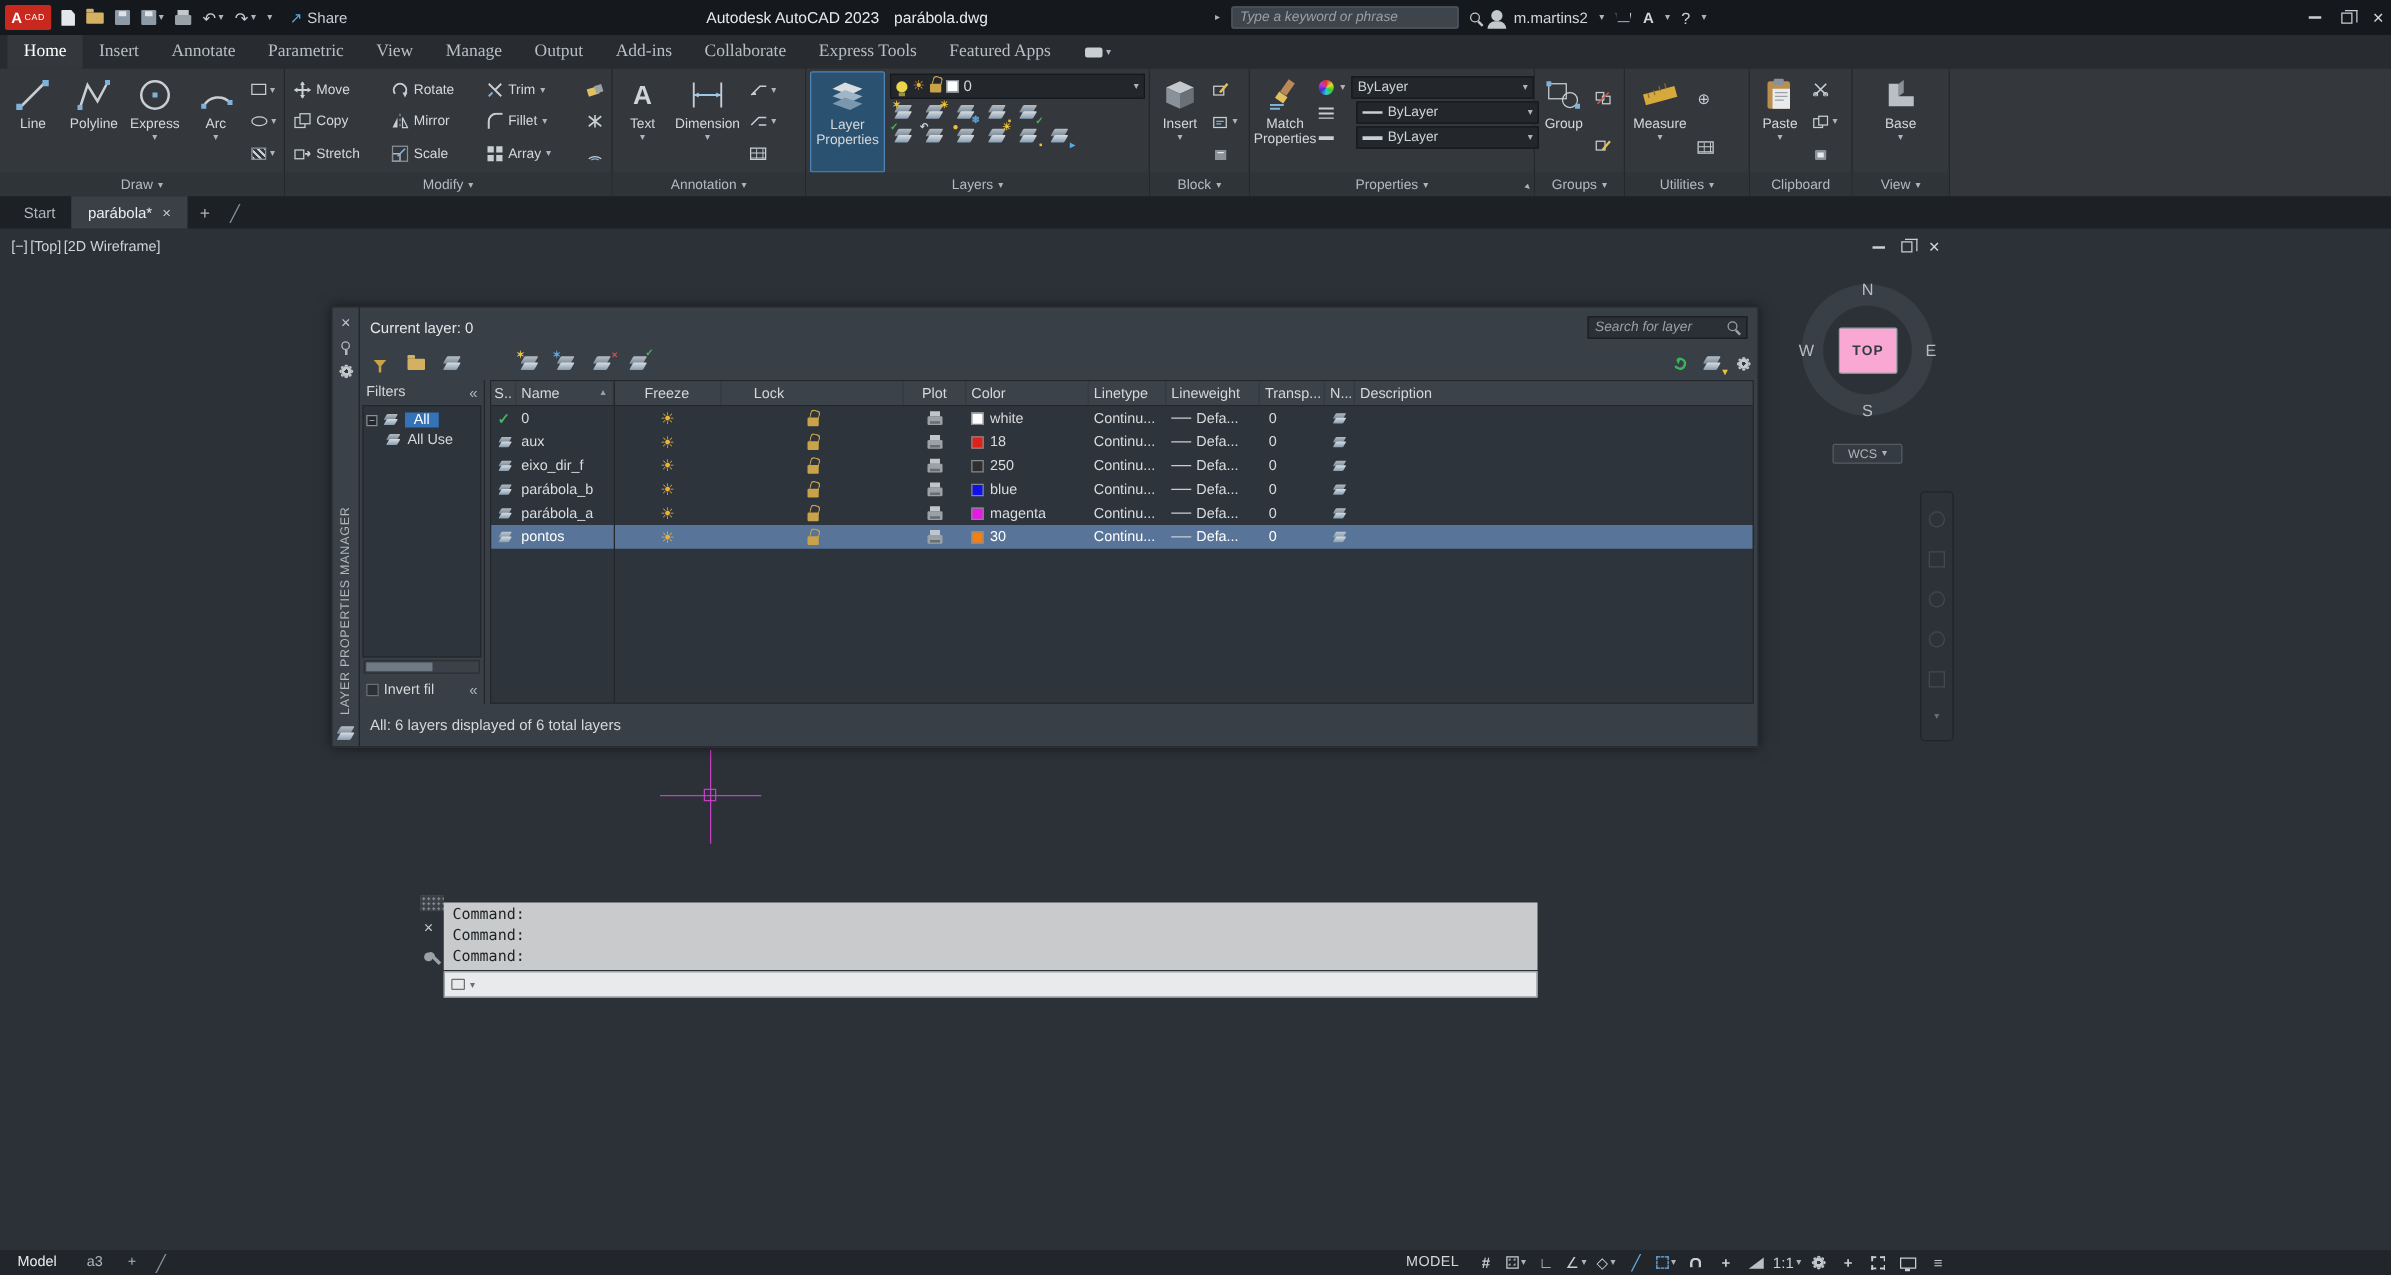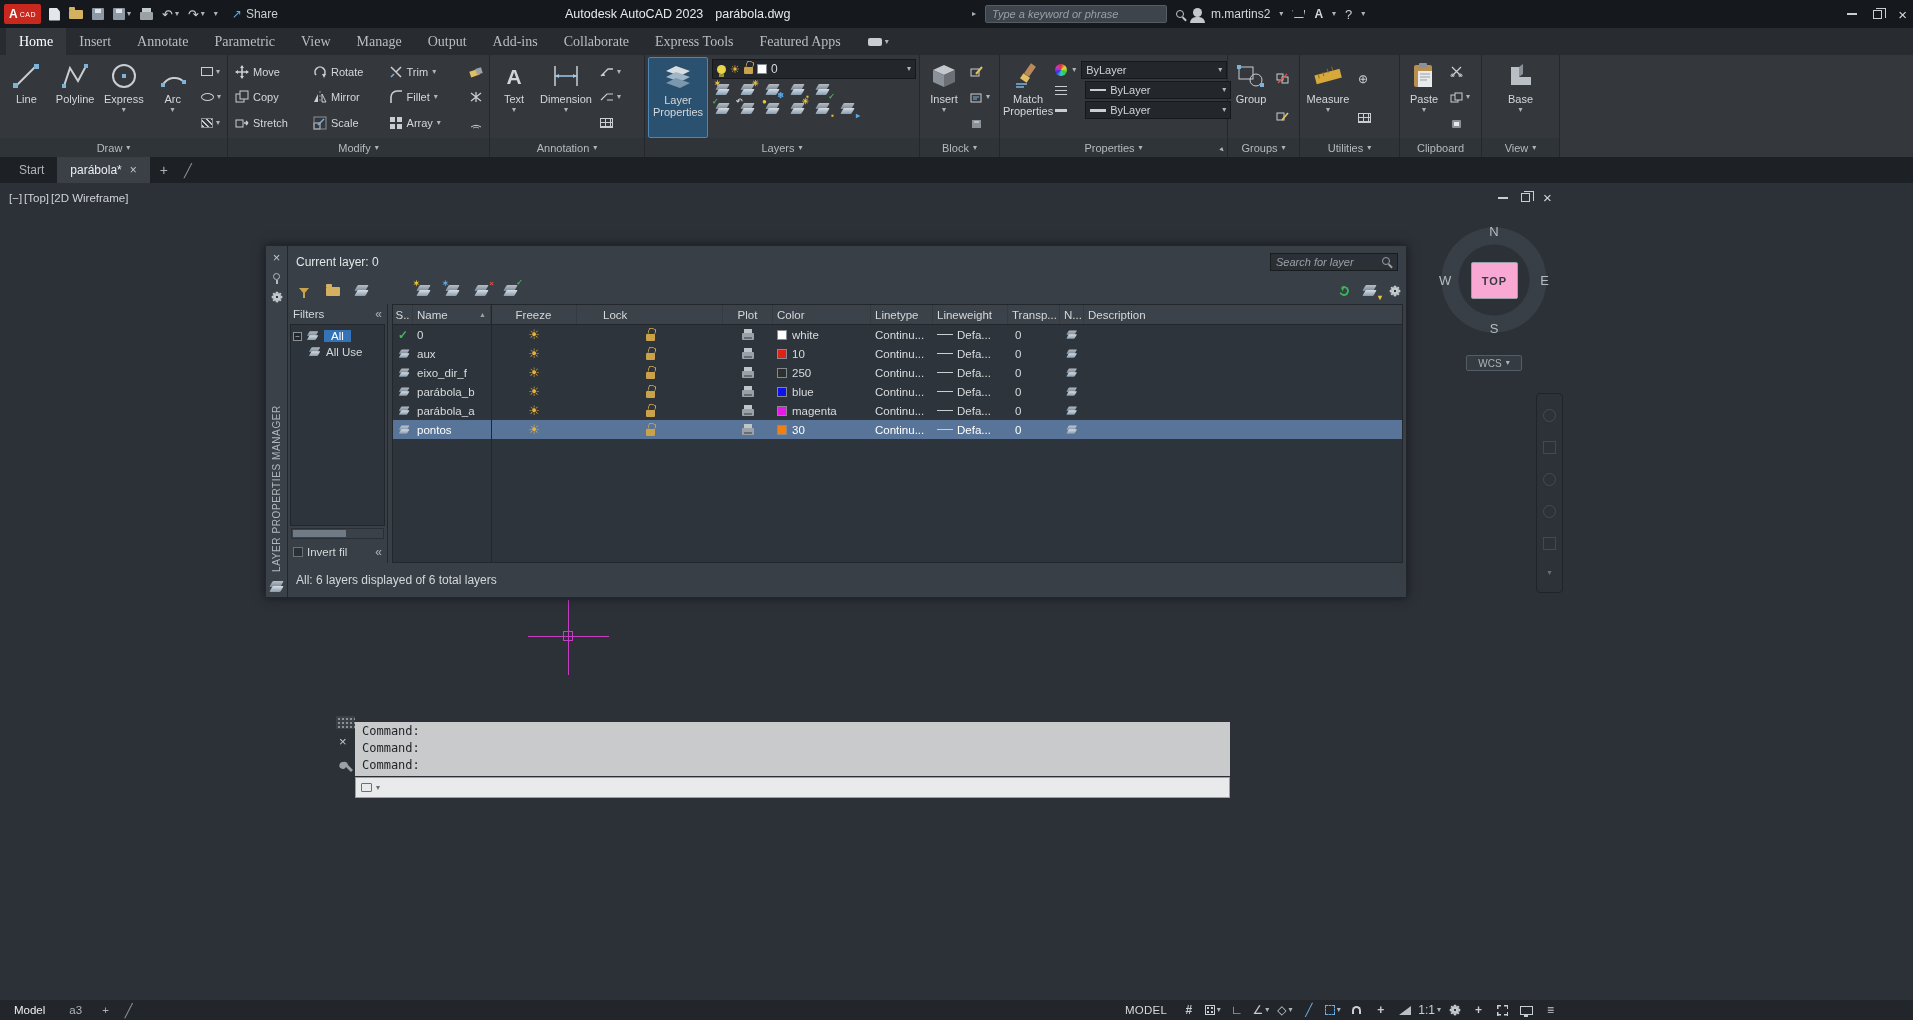--- a/index.html
+++ b/index.html
@@ -1063,21 +1063,21 @@
                   <span class="sun">☀</span>
                 </div>
               <div class="tc ctr">
                   <span class="padlock"></span>
                 </div>
               <div class="tc ctr">
                   <span class="prn"></span>
                 </div>
               <div class="tc" style="gap:5px">
                   <span class="sw" style="background: rgb(223, 33, 23);"></span>
-                  <span>10</span>
+                  <span>18</span>
                 </div>
               <div class="tc">Continu...</div>
               <div class="tc">
                   <span class="lw-line"></span>
                   <span>Defa...</span>
                 </div>
               <div class="tc" style="padding-left:7px">0</div>
               <div class="tc ctr">
                   <span class="lgly" style="transform:scale(.75)">
                     <i></i>

